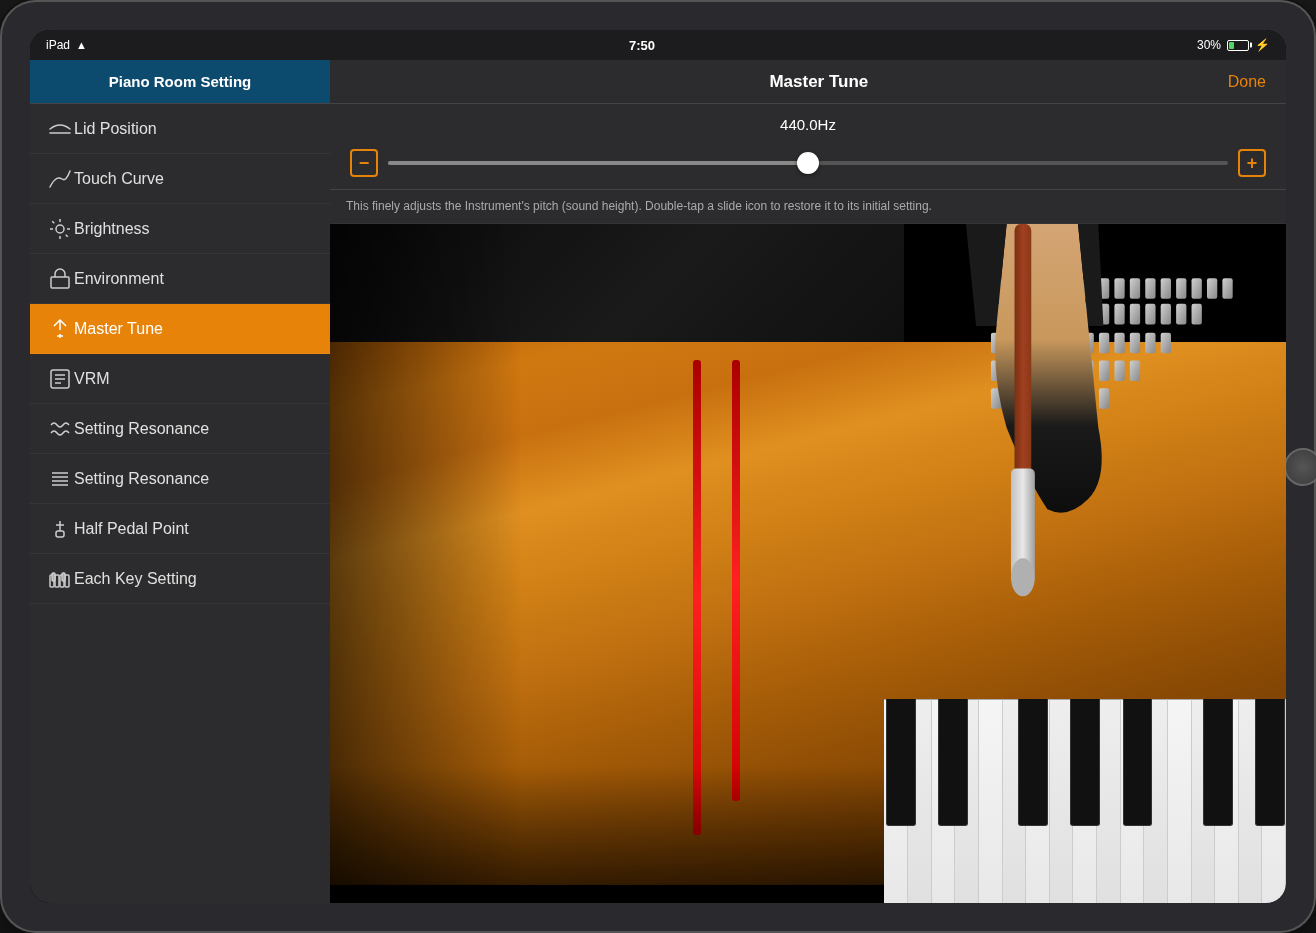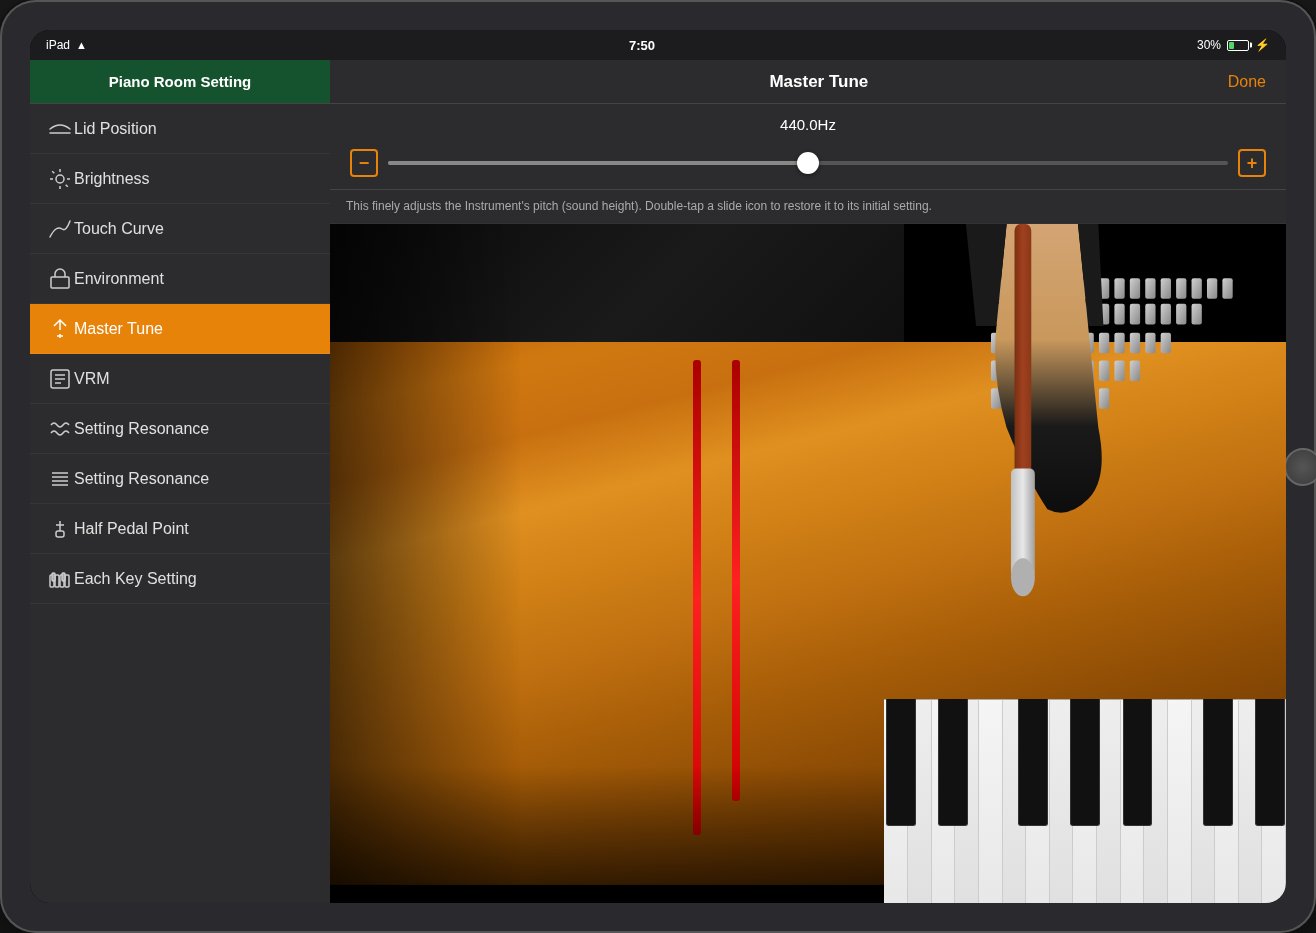--- a/index.html
+++ b/index.html
@@ -102,21 +102,21 @@
       background: #2c2c2e;
       flex-shrink: 0;
       display: flex;
       flex-direction: column;
     }
     .sidebar-title {
       height: 44px;
       display: flex;
       align-items: center;
       justify-content: center;
-      background: #14532d;
+      background: #0c4a6e;
       font-size: 15px;
       font-weight: 600;
       color: #ffffff;
       border-bottom: 1px solid #444;
     }
     .sidebar-item {
       display: flex;
       align-items: center;
       height: 50px;
       padding: 0 16px;
@@ -346,39 +346,39 @@
                 <path d="M2 12 Q12 4 22 12" stroke-linecap="round"></path>
                 <line x1="2" y1="16" x2="22" y2="16" stroke-linecap="round"></line>
               </svg>
           </div>
           <span class="sidebar-item-label">Lid Position</span>
         </div>
 
         <div class="sidebar-item">
           <div class="sidebar-item-icon">
             <svg viewBox="0 0 24 24">
+                <path d="M2 20 Q8 8 14 12 Q18 15 22 4" stroke-linecap="round"></path>
+              </svg>
+          </div>
+          <span class="sidebar-item-label">Touch Curve</span>
+        </div>
+
+        <div class="sidebar-item">
+          <div class="sidebar-item-icon">
+            <svg viewBox="0 0 24 24">
                 <circle cx="12" cy="12" r="4"></circle>
                 <line x1="12" y1="2" x2="12" y2="5"></line>
                 <line x1="12" y1="19" x2="12" y2="22"></line>
                 <line x1="4.2" y1="4.2" x2="6.3" y2="6.3"></line>
                 <line x1="17.7" y1="17.7" x2="19.8" y2="19.8"></line>
                 <line x1="2" y1="12" x2="5" y2="12"></line>
                 <line x1="19" y1="12" x2="22" y2="12"></line>
               </svg>
           </div>
           <span class="sidebar-item-label">Brightness</span>
-        </div>
-
-        <div class="sidebar-item">
-          <div class="sidebar-item-icon">
-            <svg viewBox="0 0 24 24">
-                <path d="M2 20 Q8 8 14 12 Q18 15 22 4" stroke-linecap="round"></path>
-              </svg>
-          </div>
-          <span class="sidebar-item-label">Touch Curve</span>
         </div>
 
         <div class="sidebar-item">
           <div class="sidebar-item-icon">
             <svg viewBox="0 0 24 24">
                 <rect x="3" y="10" width="18" height="11" rx="1"></rect>
                 <path d="M7 10V7a5 5 0 0 1 10 0v3"></path>
               </svg>
           </div>
           <span class="sidebar-item-label">Environment</span>

